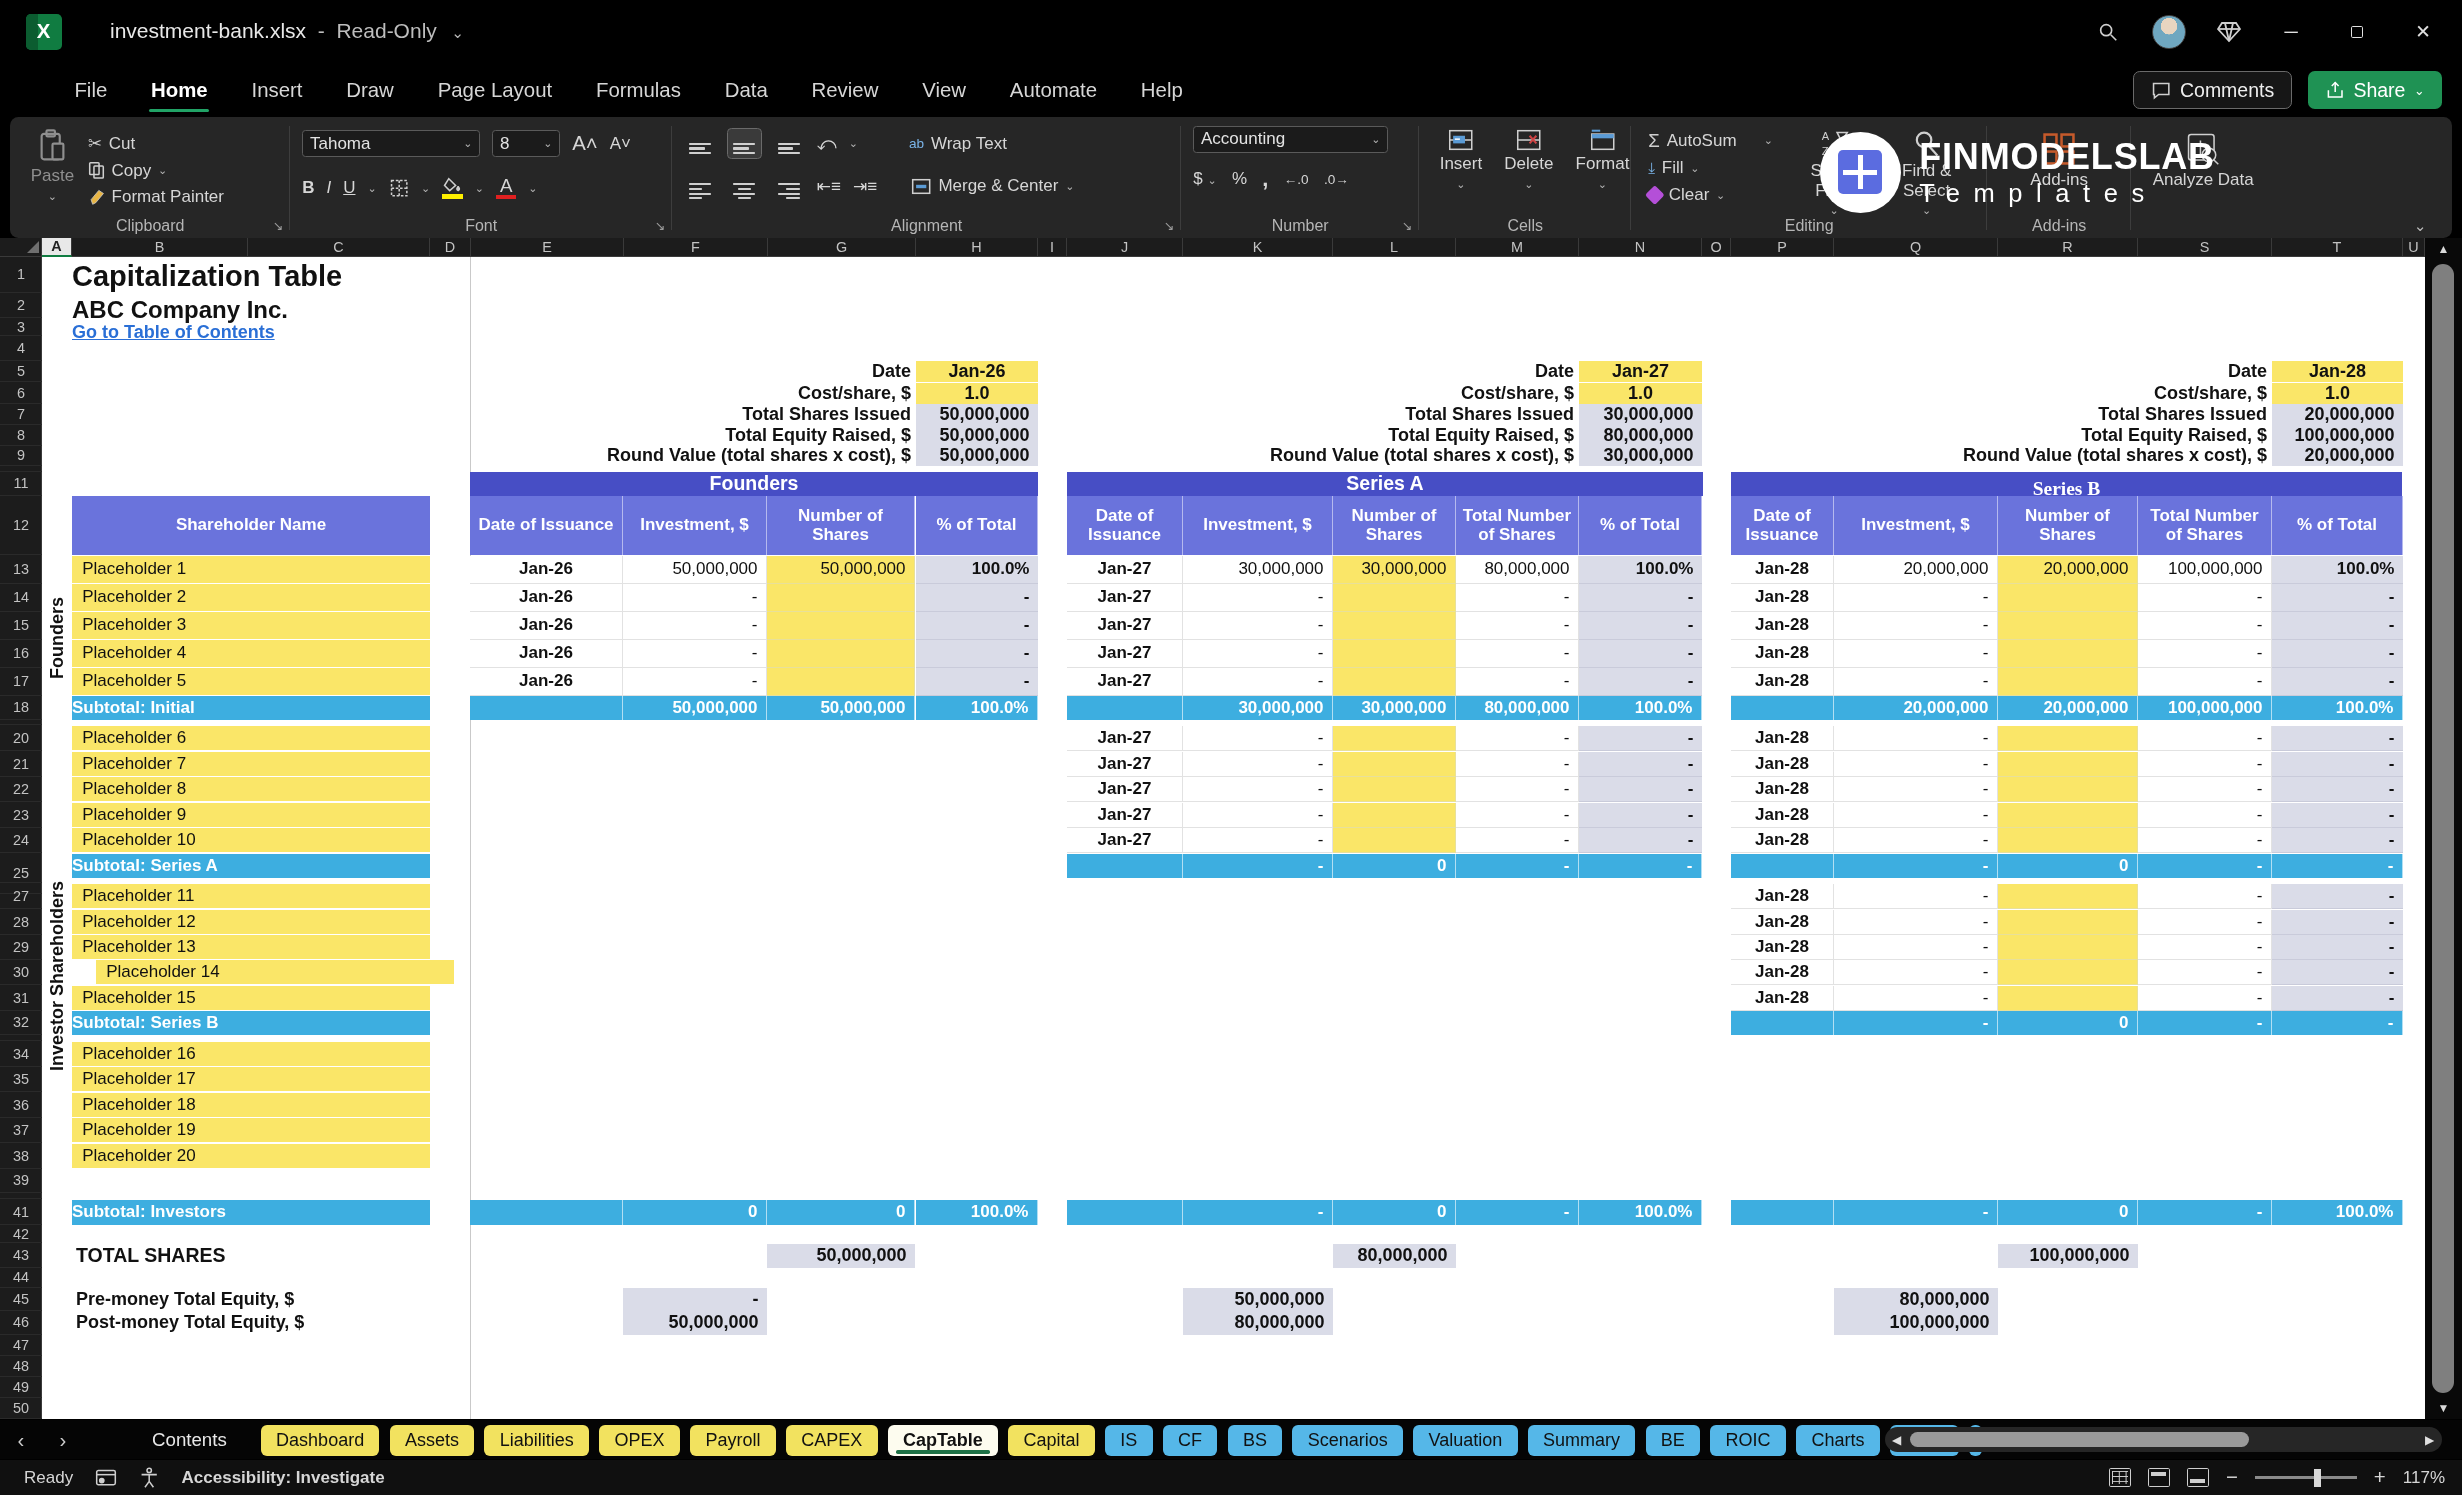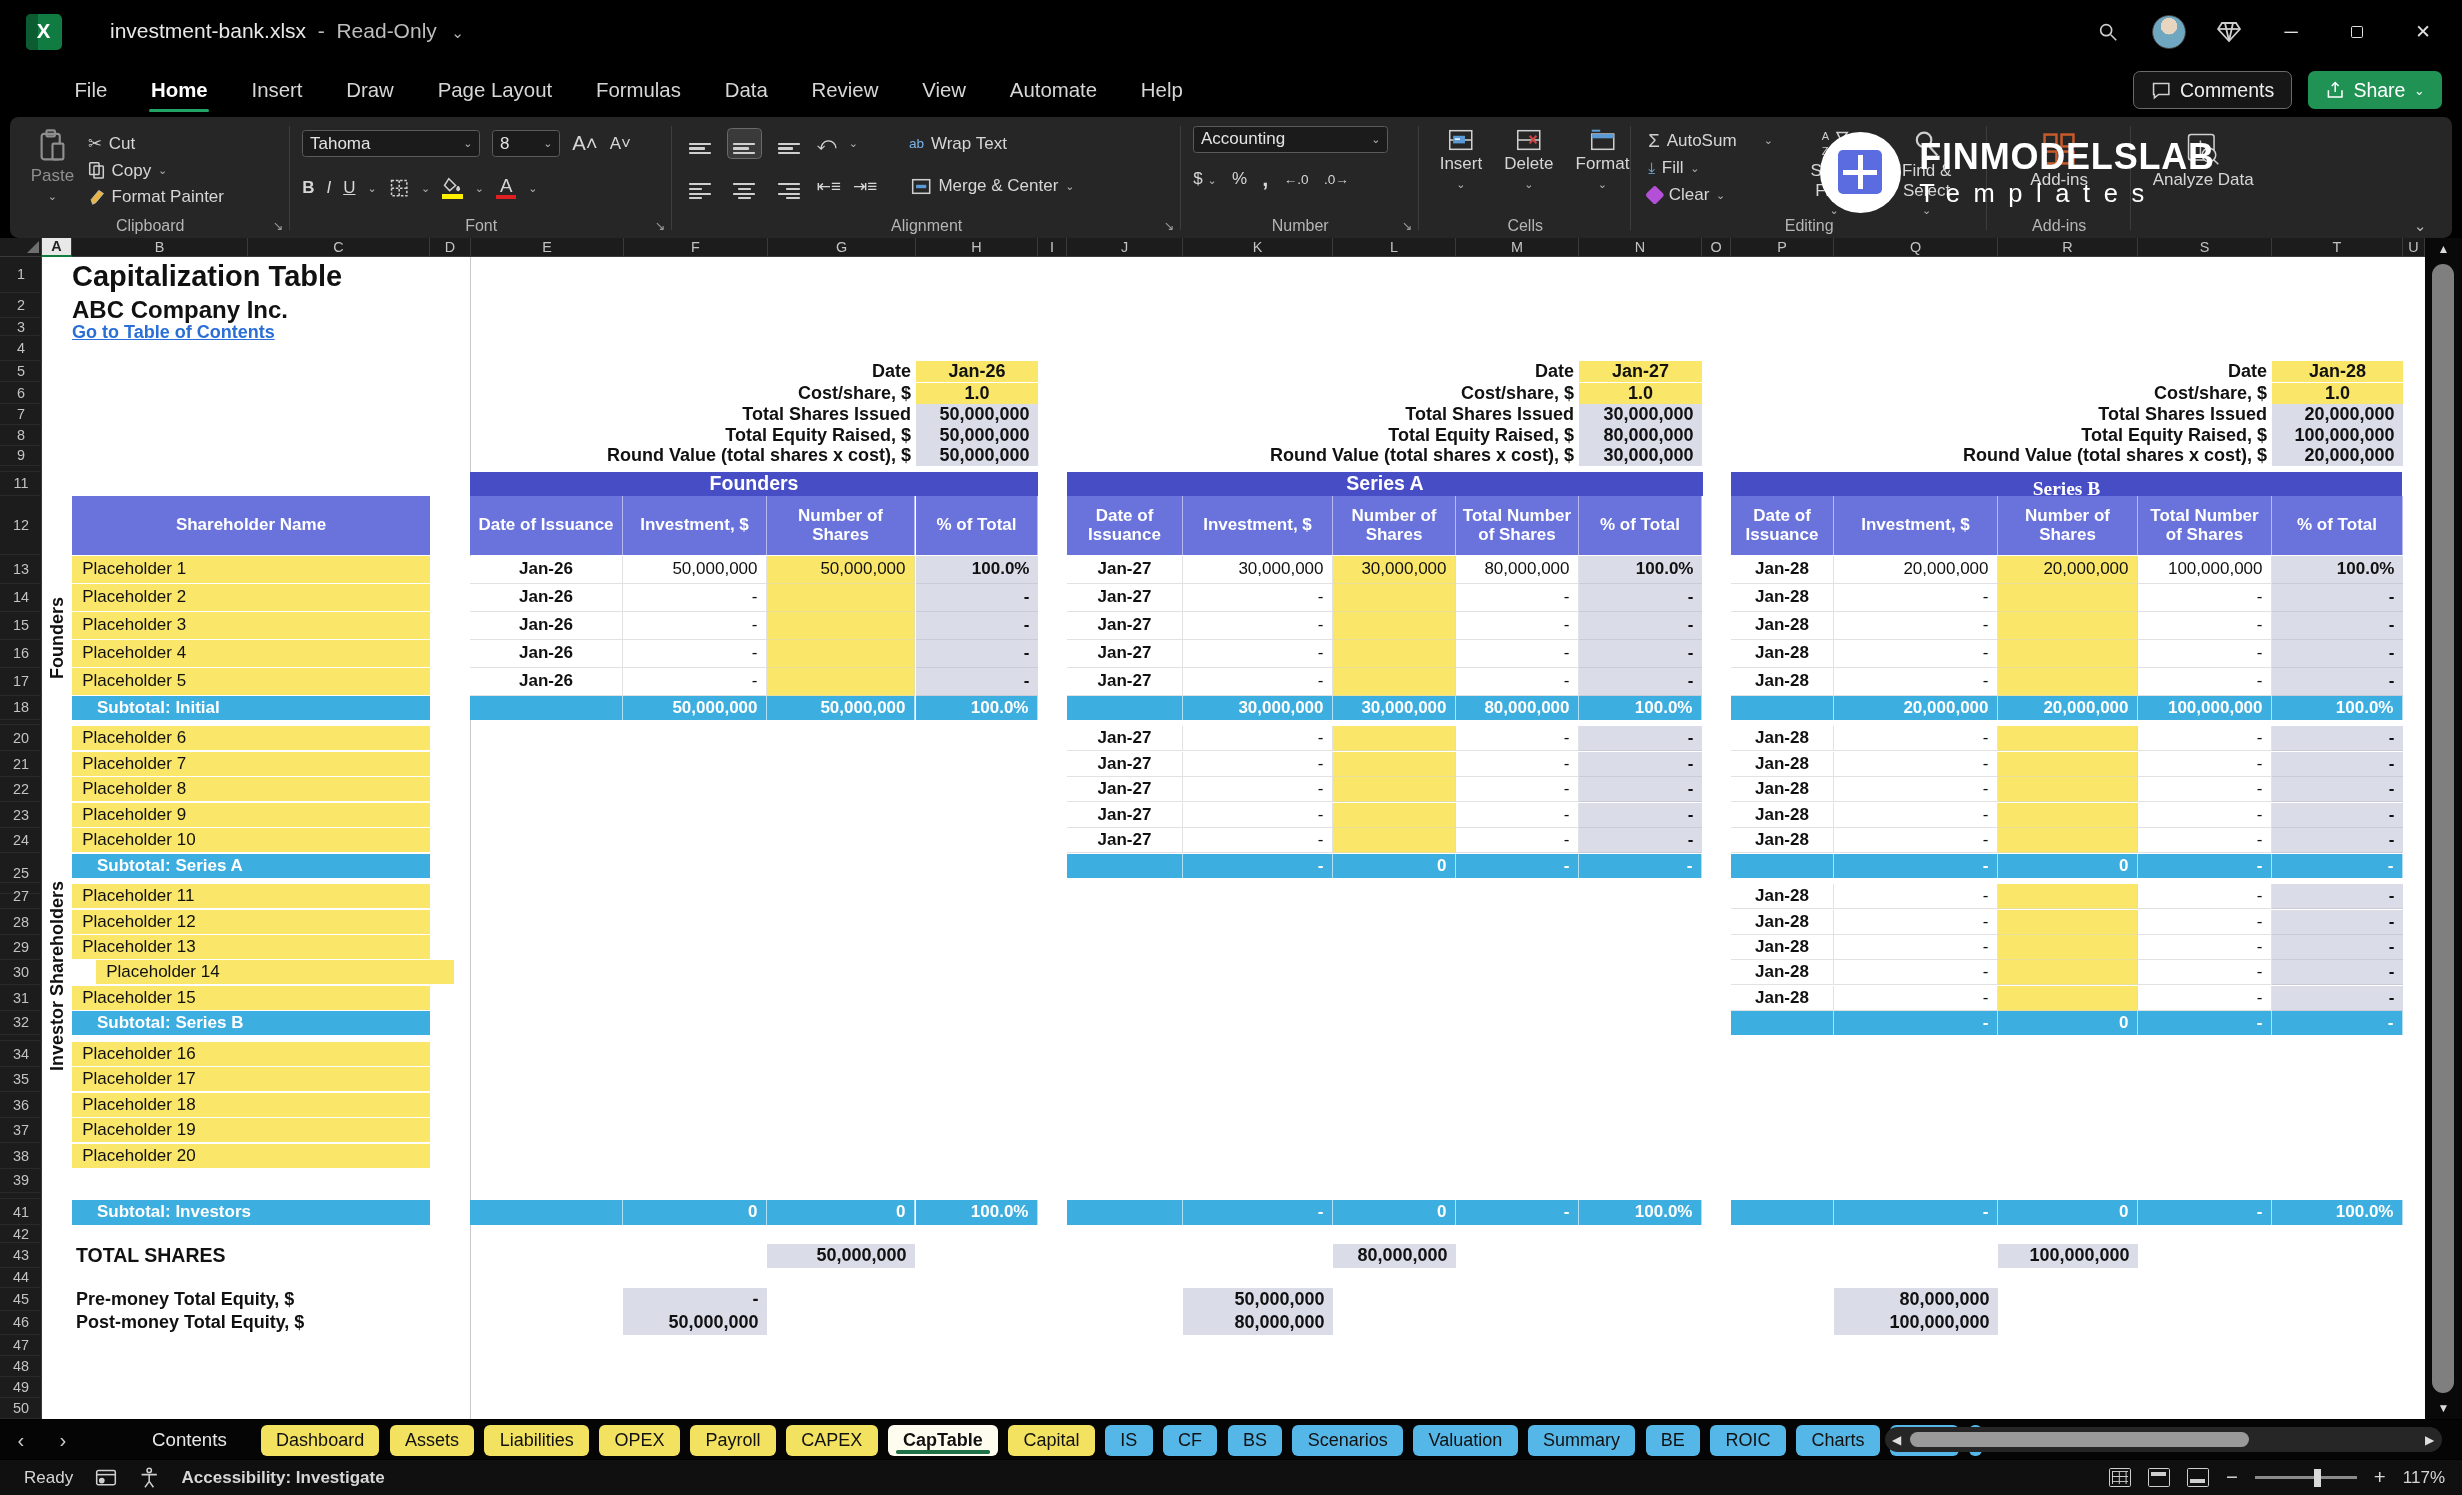--- a/index.html
+++ b/index.html
@@ -90,21 +90,21 @@
   .bg-gray { background:var(--value-gray); }
   .sec-band { position:absolute; background:var(--band-indigo); color:#fff; font-weight:bold; font-size:19.5px;
     display:flex; align-items:center; justify-content:center; }
   .c-head { background:var(--header-indigo); color:#fff; font-weight:bold; font-size:17px; line-height:1.15;
     justify-content:center; text-align:center; padding:0 6.8px; border-right:0.8px solid rgba(255,255,255,.5); }
   .c-date { justify-content:center; font-weight:bold; border-right:0.8px solid #e2e2e2; border-bottom:0.8px solid #e2e2e2; background:#fff; }
   .c-num { justify-content:flex-end; padding-right:8.5px; border-right:0.8px solid #e2e2e2; border-bottom:0.8px solid #e2e2e2; background:#fff; }
   .c-shares { justify-content:flex-end; padding-right:8.5px; background:var(--yellow-cell); border-bottom:0.8px solid #e8e09a; border-right:0.8px solid #e8e09a; }
   .c-pct { justify-content:flex-end; padding-right:8.5px; font-weight:bold; background:var(--value-gray); border-bottom:0.8px solid #c9cbda; }
   .c-sub { background:var(--subtotal-blue); color:#fff; font-weight:bold; justify-content:flex-end; padding-right:8.5px; border-right:0.8px solid rgba(255,255,255,.6); }
-  .c-subname { background:var(--subtotal-blue); color:#fff; font-weight:bold; justify-content:flex-start; padding-left:25px; }
+  .c-subname { background:var(--subtotal-blue); color:#fff; font-weight:bold; justify-content:flex-start; padding-left:0; }
   .c-name { background:var(--yellow-cell); justify-content:flex-start; padding-left:10.2px; border-bottom:1.7px solid #fff; }
   .vlabel { position:absolute; display:flex; align-items:center; justify-content:center; font-weight:bold; font-size:18px; color:#111;
     writing-mode:vertical-rl; transform:rotate(180deg); }
   .gridline-v { position:absolute; width:0.8px; background:#c9c9c9; }
 
   
   .tabbar { position:absolute; left:0; top:1420px; width:2462px; height:40px; background:#050505; display:flex; align-items:center; }
   .tab-nav { color:#cfcfcf; font-size:20.4px; width:42px; text-align:center; }
   .contents-tab { color:#e8e8e8; font-size:18.7px; margin:0 34px 0 68px; }
   .pill { height:31px; border-radius:6px; display:flex; align-items:center; padding:0 15.3px; font-size:18px; color:#111; margin-right:10.2px; white-space:nowrap; }

